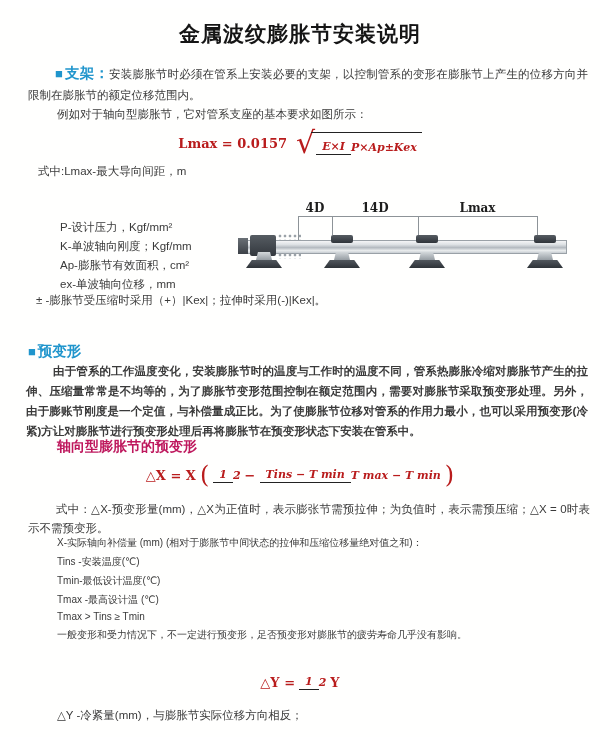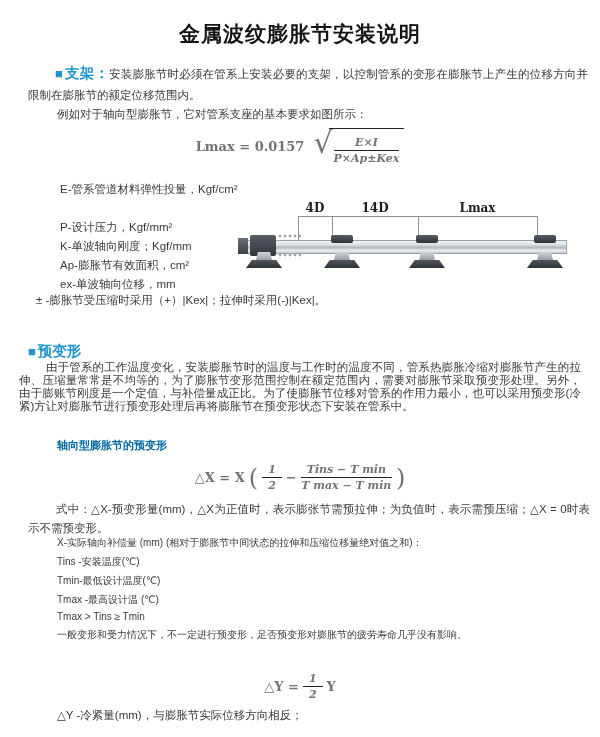--- a/index.html
+++ b/index.html
@@ -12,34 +12,34 @@
   }
   .abs{position:absolute;}
   .page-title{
     top:12px; left:0; width:600px; text-align:center;
     font-size:21px; font-weight:bold; color:#151515; letter-spacing:1px;
   }
   .body-text{font-size:11.5px; color:#3a3a3a;}
   .para{line-height:21px; text-align:justify;}
   .sec-head{font-size:14.5px; font-weight:bold; color:#2095cc;}
   .sec-marker{color:#2095cc; font-size:13px; margin-right:2px;}
-  .sub-head{font-size:11px; font-weight:bold; color:#0369a1;}
+  .sub-head{font-size:14px; font-weight:bold; color:#be185d;}
 
   
   .support-intro{top:55px; left:28px; width:560px; text-indent:27px;}
   .support-example{top:99px; left:57px;}
 
   
-  .formula{left:0; width:600px; text-align:center; font-family:"DejaVu Serif","Liberation Serif",serif; font-weight:bold; color:#737373;}
+  .formula{left:0; width:600px; text-align:center; font-family:"DejaVu Serif","Liberation Serif",serif; font-weight:bold; color:#b91c1c;}
   .f-row{display:inline-flex; align-items:center; gap:4px;}
   .f-lhs,.f-rhs{font-size:13px;}
   .sqrt{display:inline-flex; align-items:stretch; margin-left:5px;}
   .rad{font-size:30px; line-height:30px; font-weight:normal;}
   .sqrt-body{border-top:1.5px solid #222; margin-left:-4px; padding:2px 5px 0 5px; align-self:center;}
-  .frac{display:inline-flex; flex-direction:column; text-align:center; font-size:11px; font-style:italic;}
+  .frac{display:inline-flex; flex-direction:row; text-align:center; font-size:11px; font-style:italic;}
   .frac .num{border-bottom:1px solid #222; padding:0 6px 1px 6px;}
   .frac .den{padding-top:1px;}
   .bigp{font-size:24px; line-height:24px; font-weight:normal;}
   .f1{top:120px;}
   .f2{top:455px;}
   .f3{top:664px;}
 
   
   .wl{position:absolute; font-size:11.5px; color:#3a3a3a; white-space:nowrap;}
   .wl0{top:156px; left:38px;}
@@ -83,21 +83,21 @@
   .s4{left:289px;}
   .clamp{left:7px; top:0; width:22px; height:8px; background:linear-gradient(#565c62,#2f343a); border-radius:2px;}
   .stem{left:10px; top:17px; width:16px; height:8px;
     background:linear-gradient(#d3d8db,#969da3);
     clip-path:polygon(12% 0,88% 0,100% 100%,0 100%);}
   .base{left:0; top:25px; width:36px; height:8px; background:linear-gradient(#51575d,#2e3338);
     clip-path:polygon(16% 0,84% 0,100% 100%,0 100%);}
 
   
   .predeform-head{top:334px; left:28px;}
-  .predeform-body{top:353px; left:19px; width:562px; text-indent:27px; line-height:13px;}
+  .predeform-body{top:353px; left:26px; width:562px; text-indent:27px; line-height:20px;font-weight:bold;}
   .axial-head{top:430px; left:57px;}
   .deltax-note{top:492px; left:28px; width:562px; text-indent:28px; line-height:19px;}
   .al{position:absolute; font-size:10px; color:#3a3a3a; white-space:nowrap; left:57px;}
   .al0{top:528px;}
   .al1{top:547px;}
   .al2{top:566px;}
   .al3{top:585px;}
   .al4{top:603px;}
   .al5{top:620px; left:57px;}
   .lateral-head{top:638px; left:28px;}
@@ -125,21 +125,21 @@
         <span class="sqrt-body">
           <span class="frac">
             <span class="num">E×I</span>
             <span class="den">P×Ap±Kex</span>
           </span>
         </span>
       </span>
     </span>
   </div>
 
-  <div class="wl wl1">E-管系管道材料弹性投量，Kgf/cm²</div>
+  <div class="wl wl0">式中:Lmax-最大导向间距，m</div>
   <div class="wl wl3">P-设计压力，Kgf/mm²</div>
   <div class="wl wl4">K-单波轴向刚度；Kgf/mm</div>
   <div class="wl wl5">Ap-膨胀节有效面积，cm²</div>
   <div class="wl wl6">ex-单波轴向位移，mm</div>
   <div class="wl wl7">± -膨胀节受压缩时采用（+）|Kex|；拉伸时采用(-)|Kex|。</div>
 
   <div class="abs diagram">
     <div class="dimline"></div>
     <div class="tick tk1"></div>
     <div class="tick tk2"></div>

